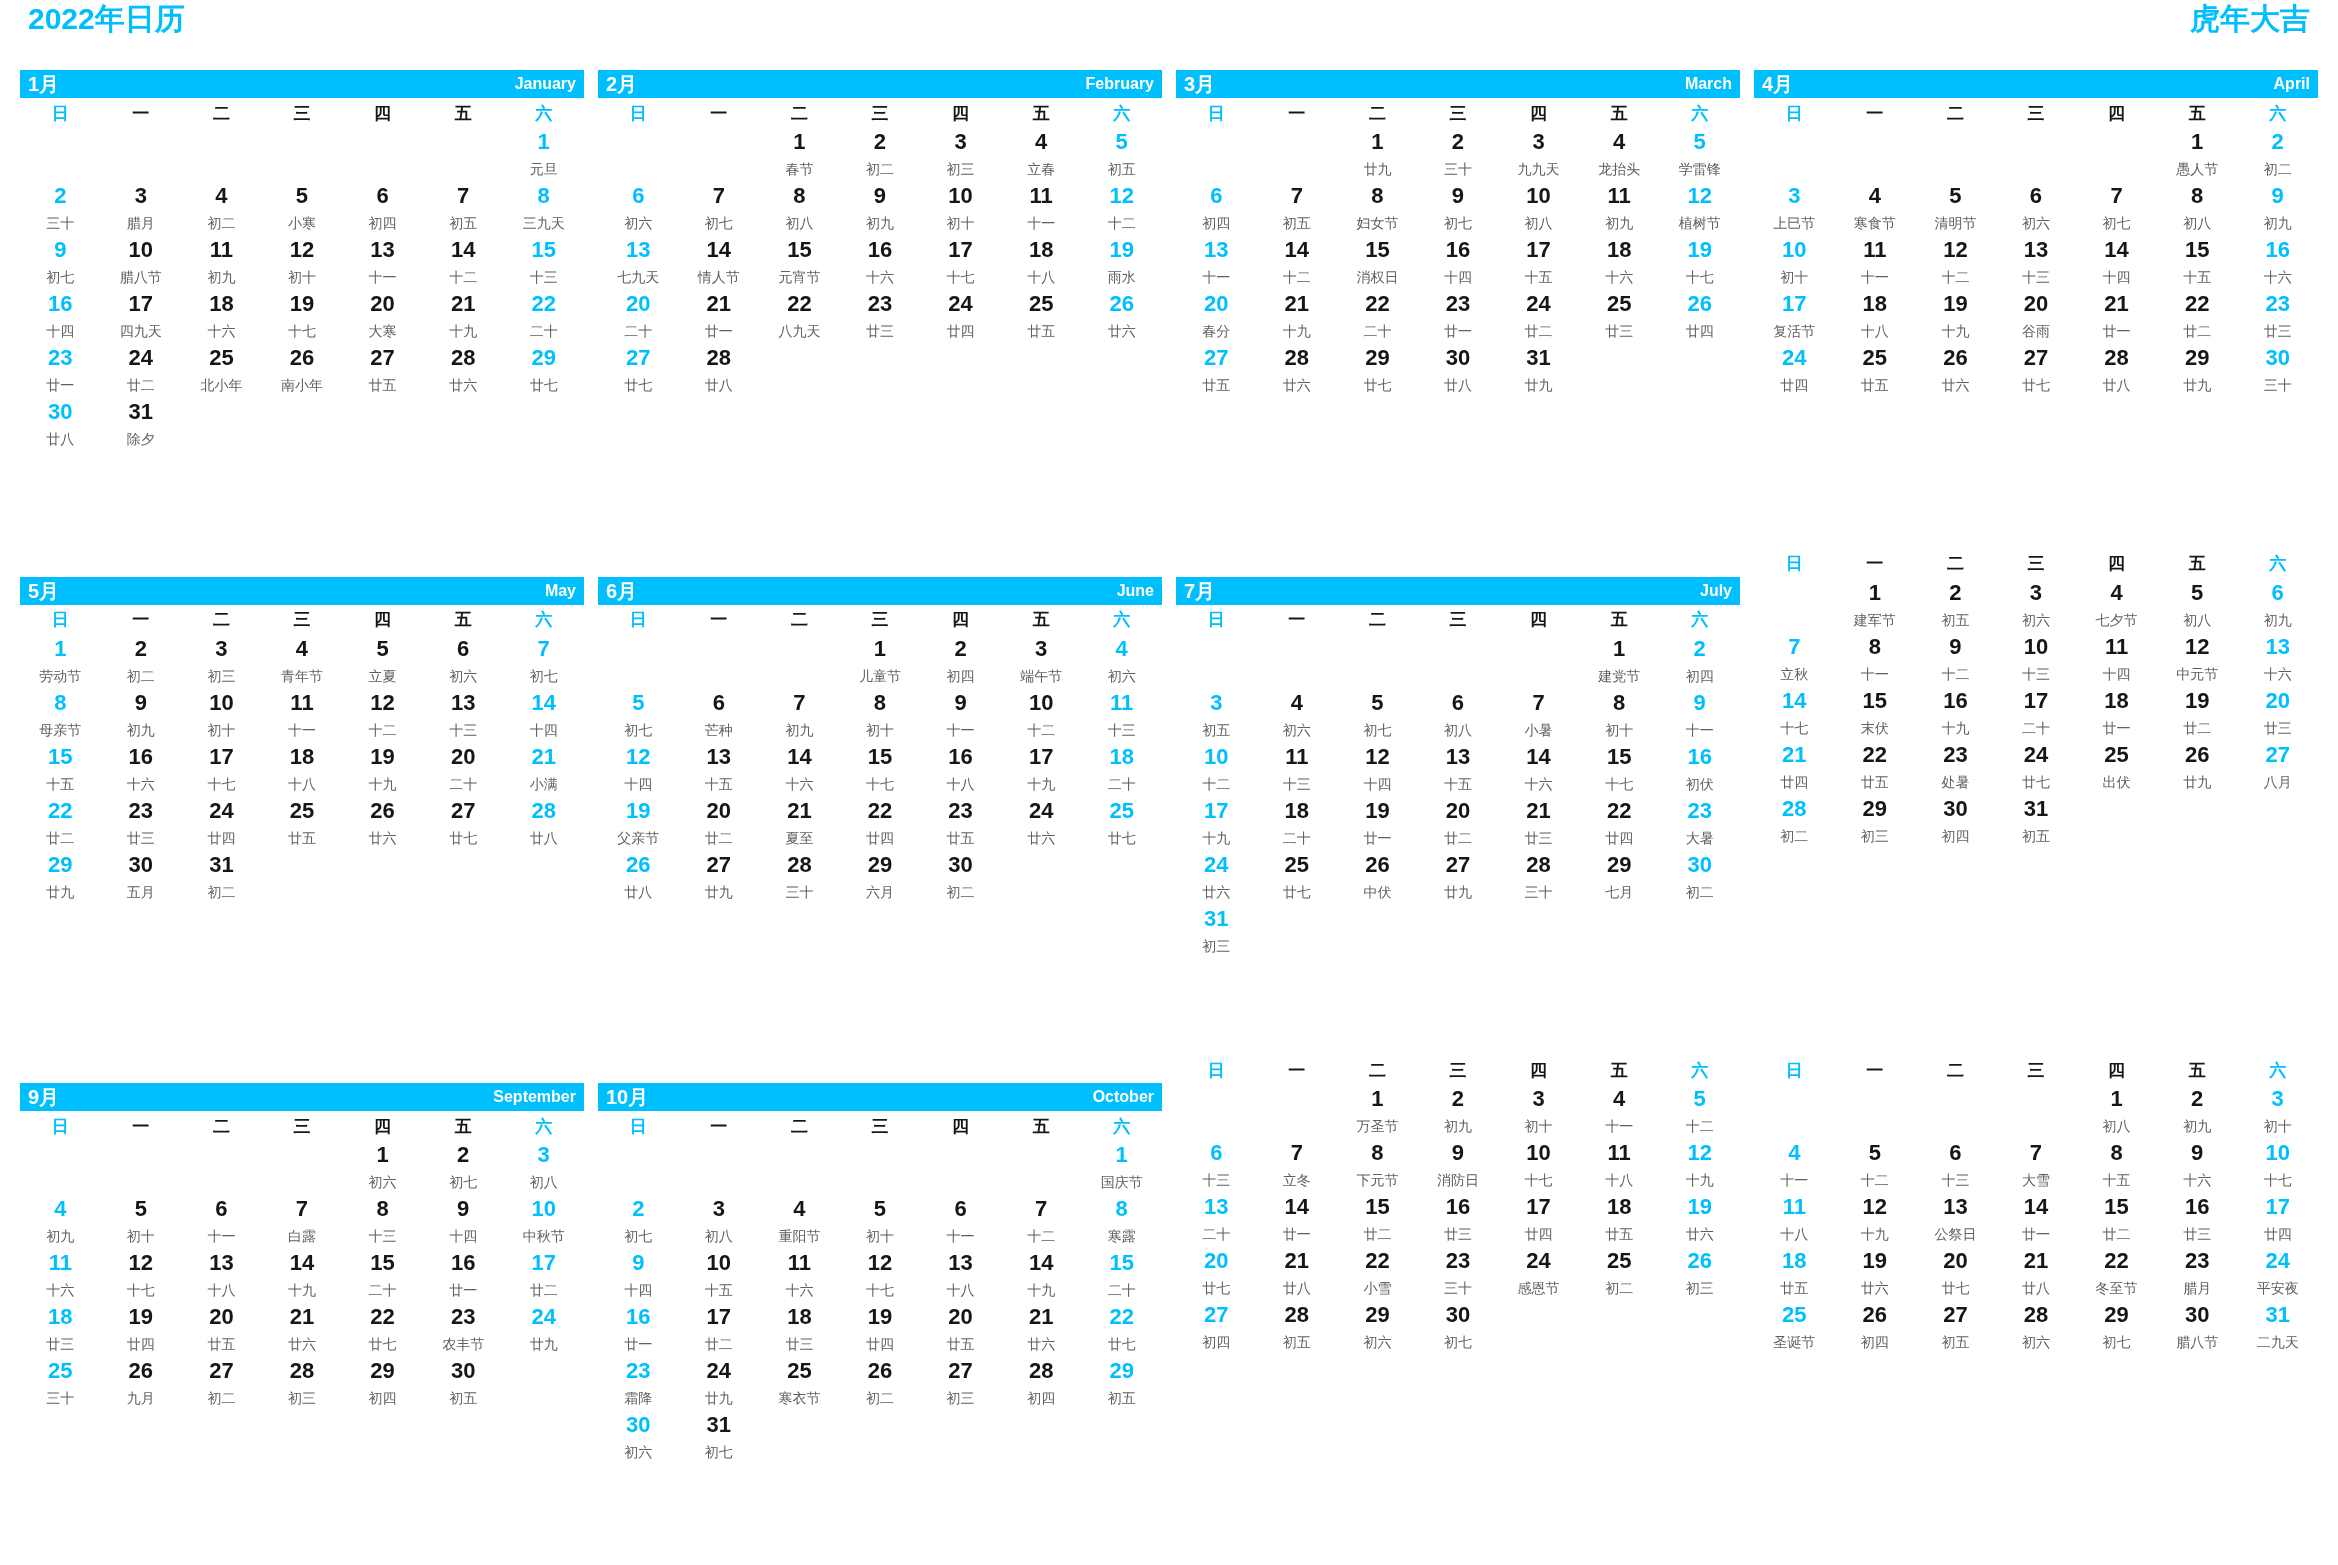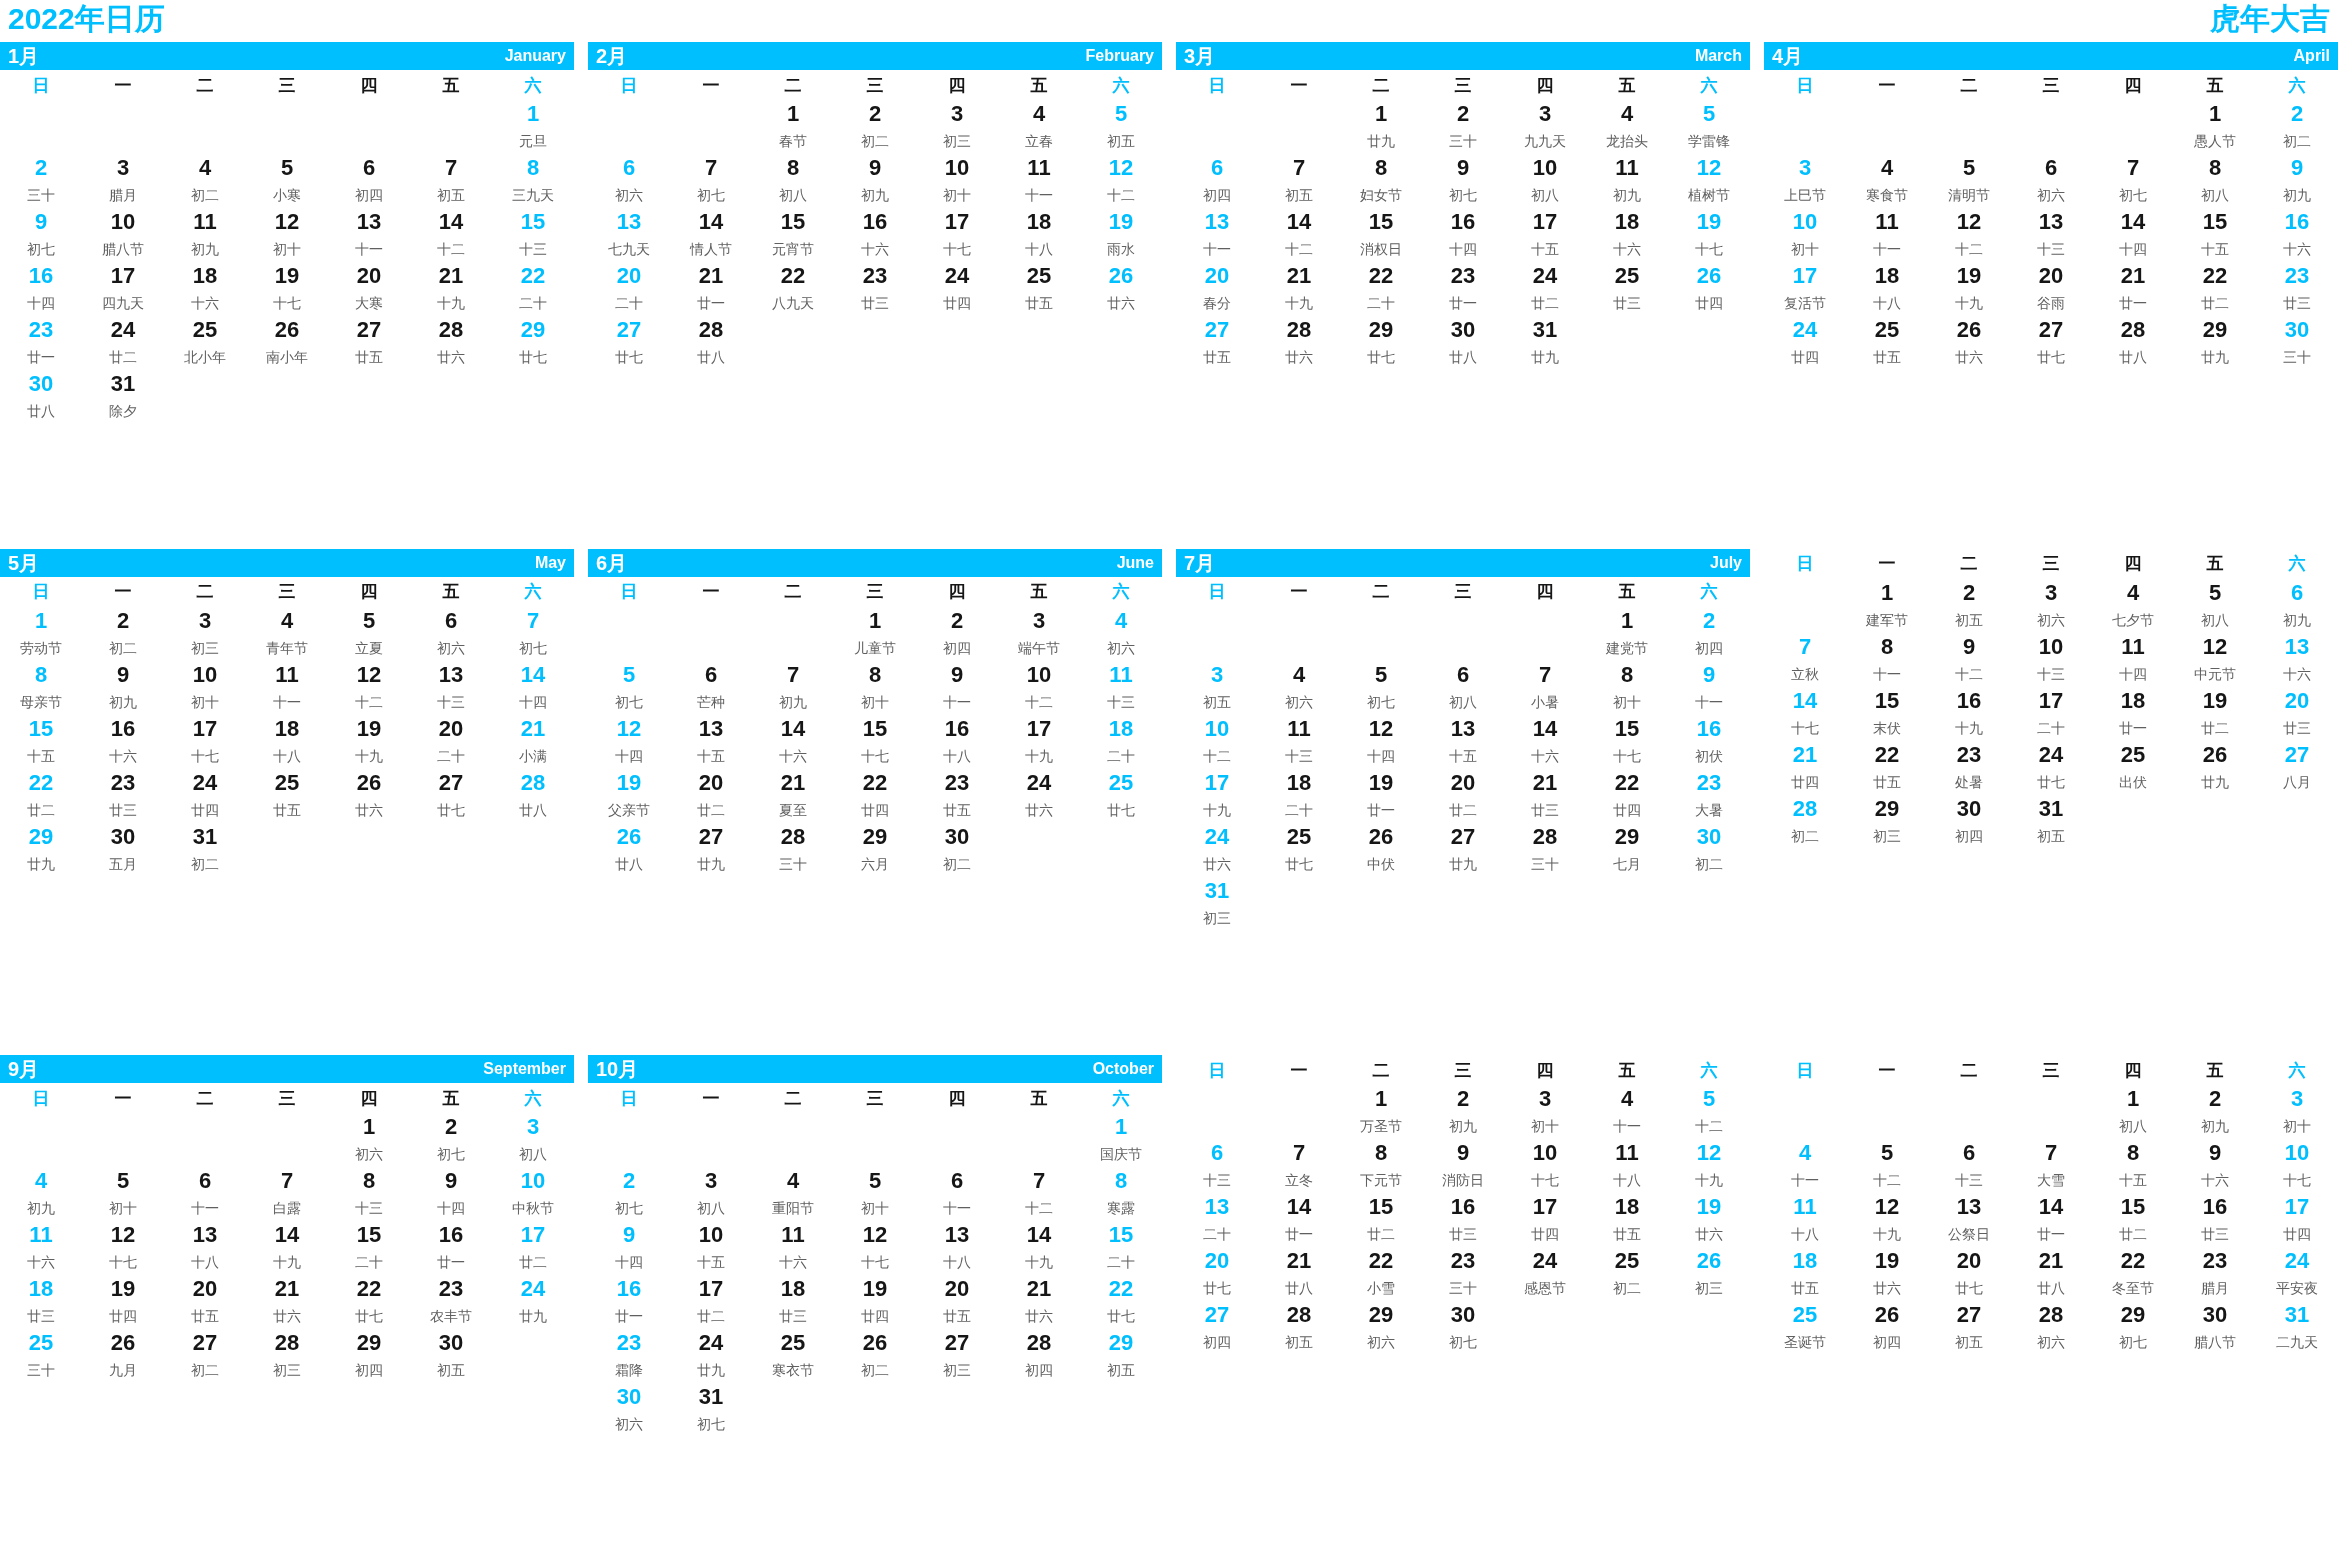--- a/index.html
+++ b/index.html
@@ -5,21 +5,21 @@
   * { box-sizing: border-box; margin: 0; padding: 0; }
   html, body {
     width: 2338px; height: 1565px;
     background: #ffffff;
     font-family: "Liberation Sans", "DejaVu Sans", sans-serif;
     overflow: hidden;
   }
   #page {
     width: 2338px; height: 1565px;
     position: relative;
-    padding: 0 0;
+    padding: 0 20px;
   }
   
   .topbar {
     height: 38px;
     display: flex;
     align-items: center;
     justify-content: space-between;
     padding: 0 8px;
   }
   .title-left, .title-right {
@@ -45,20 +45,21 @@
     padding-top: 4px;
   }
   .month-head {
     background: #00bfff;
     height: 28px;
     display: flex;
     align-items: center;
     justify-content: space-between;
     padding: 0 8px;
     color: #ffffff;
+    margin-top: 28px;
   }
   .month-cn {
     font-size: 20px;
     font-weight: bold;
     line-height: 28px;
   }
   .month-en {
     font-size: 16px;
     font-weight: bold;
     line-height: 28px;

